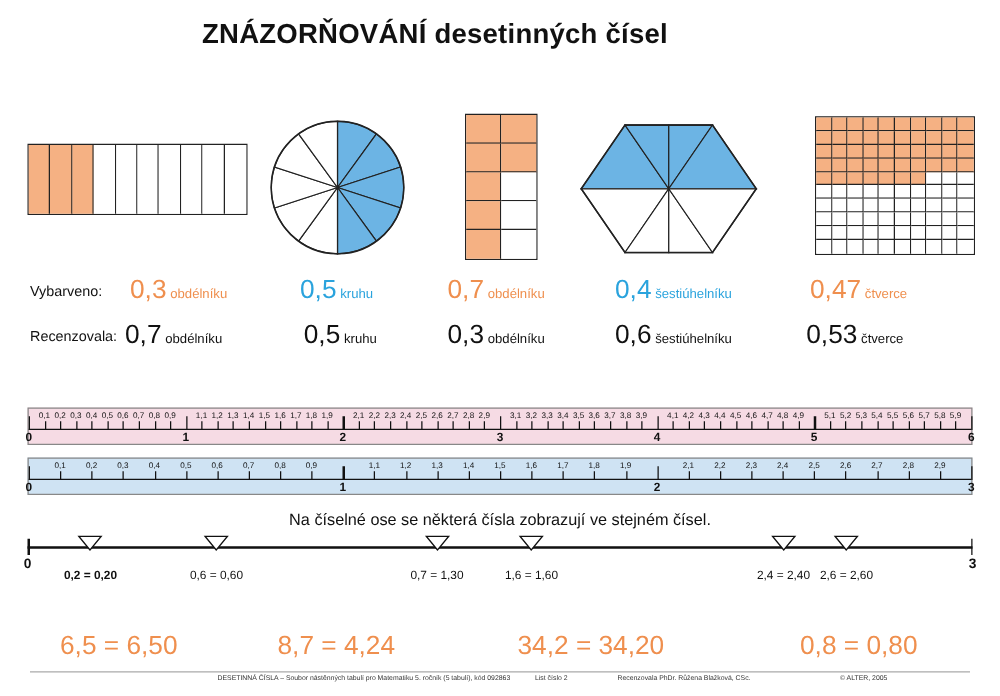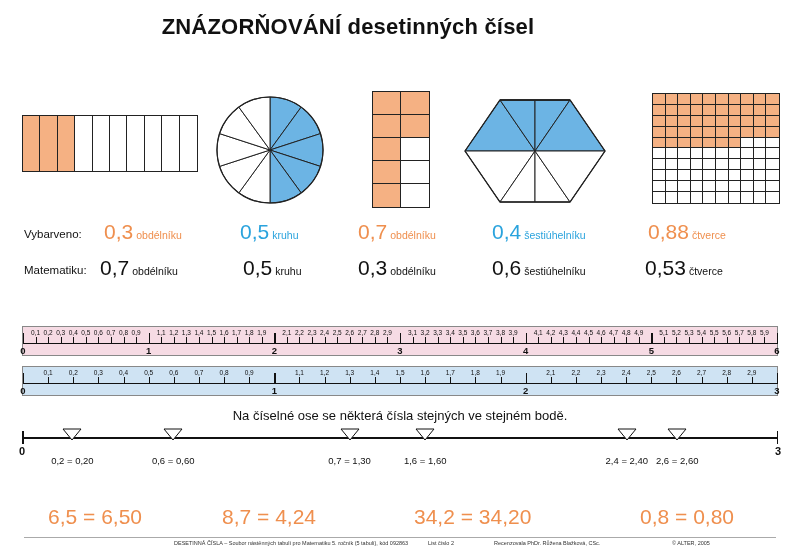--- a/index.html
+++ b/index.html
@@ -316,26 +316,26 @@
 
     <div class="val" style="left:358px;top:-4px;">
       <span class="num orange">0,7</span><span class="unit orange">obdélníku</span>
     </div>
 
     <div class="val" style="left:492px;top:-4px;text-align:center;">
       <span class="num blue">0,4</span><span class="unit blue">šestiúhelníku</span>
     </div>
 
     <div class="val" style="left:648px;top:-4px;">
-      <span class="num orange">0,88</span><span class="unit orange">čtverce</span>
+      <span class="num orange">0,47</span><span class="unit orange">čtverce</span>
     </div>
   </div>
 
   <div class="valrow" style="top:258px;">
-    <div class="lbl" style="left:24px;top:6px;">Matematiku:</div>
+    <div class="lbl" style="left:24px;top:6px;">Recenzovala:</div>
 
     <div class="val" style="left:100px;top:-2px;">
       <span class="num black">0,7</span><span class="unit black">obdélníku</span>
     </div>
 
     <div class="val" style="left:243px;top:-2px;">
       <span class="num black">0,5</span><span class="unit black">kruhu</span>
     </div>
 
     <div class="val" style="left:358px;top:-2px;">
@@ -541,34 +541,34 @@
         <div class="tlab" style="left: 678.6px;">2,7</div>
         <div class="tick" style="left: 703.733px;"></div>
         <div class="tlab" style="left: 703.733px;">2,8</div>
         <div class="tick" style="left: 728.867px;"></div>
         <div class="tlab" style="left: 728.867px;">2,9</div>
         <div class="tick big" style="left: 754px;"></div>
         <div class="mlab" style="left: 754px;">3</div>
       </div>
   </div>
 
-  <div class="caption" style="top:408px;">Na číselné ose se některá čísla stejných ve stejném bodě.</div>
+  <div class="caption" style="top:408px;">Na číselné ose se některá čísla zobrazují ve stejném čísel.</div>
 
   <div class="line3">
     <div id="bottomMarks">
         <div class="line3cap" style="left: 0px;"></div>
         <div class="line3lab" style="left: 0px;">0</div>
         <div class="line3cap" style="left: 754.5px;"></div>
         <div class="line3lab" style="left: 756px;">3</div>
         <div class="mark" style="left: 50.4px;">
           <svg width="22" height="13" viewBox="0 0 22 13">
             <polygon points="11,12 2,1 20,1" fill="#ffffff" stroke="#111" stroke-width="1"></polygon>
           </svg>
         </div>
-        <div class="marklab" style="left: 50.4px;">0,2 = 0,20</div>
+        <div class="marklab" style="left: 50.4px; font-weight: bold;">0,2 = 0,20</div>
         <div class="mark" style="left: 151.2px;">
           <svg width="22" height="13" viewBox="0 0 22 13">
             <polygon points="11,12 2,1 20,1" fill="#ffffff" stroke="#111" stroke-width="1"></polygon>
           </svg>
         </div>
         <div class="marklab" style="left: 151.2px;">0,6 = 0,60</div>
         <div class="mark" style="left: 327.6px;">
           <svg width="22" height="13" viewBox="0 0 22 13">
             <polygon points="11,12 2,1 20,1" fill="#ffffff" stroke="#111" stroke-width="1"></polygon>
           </svg>

